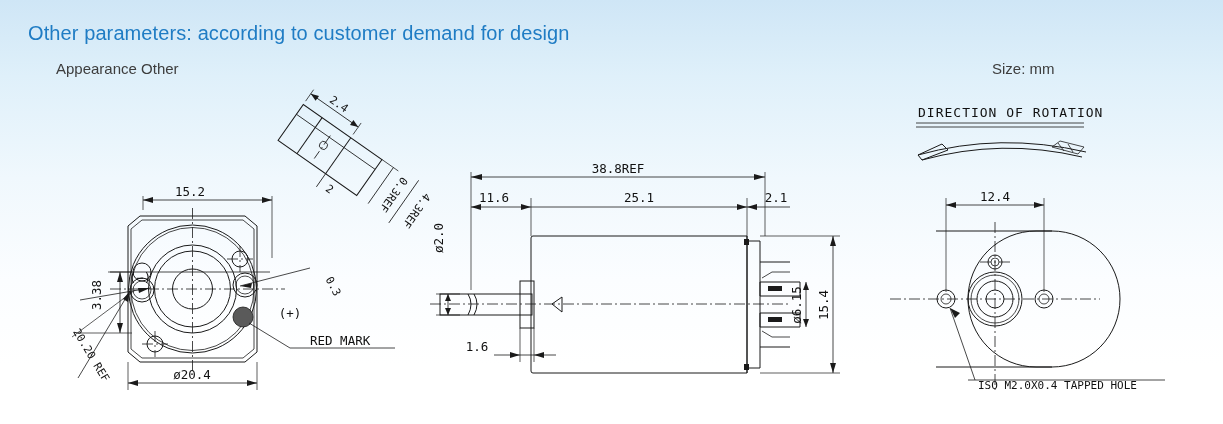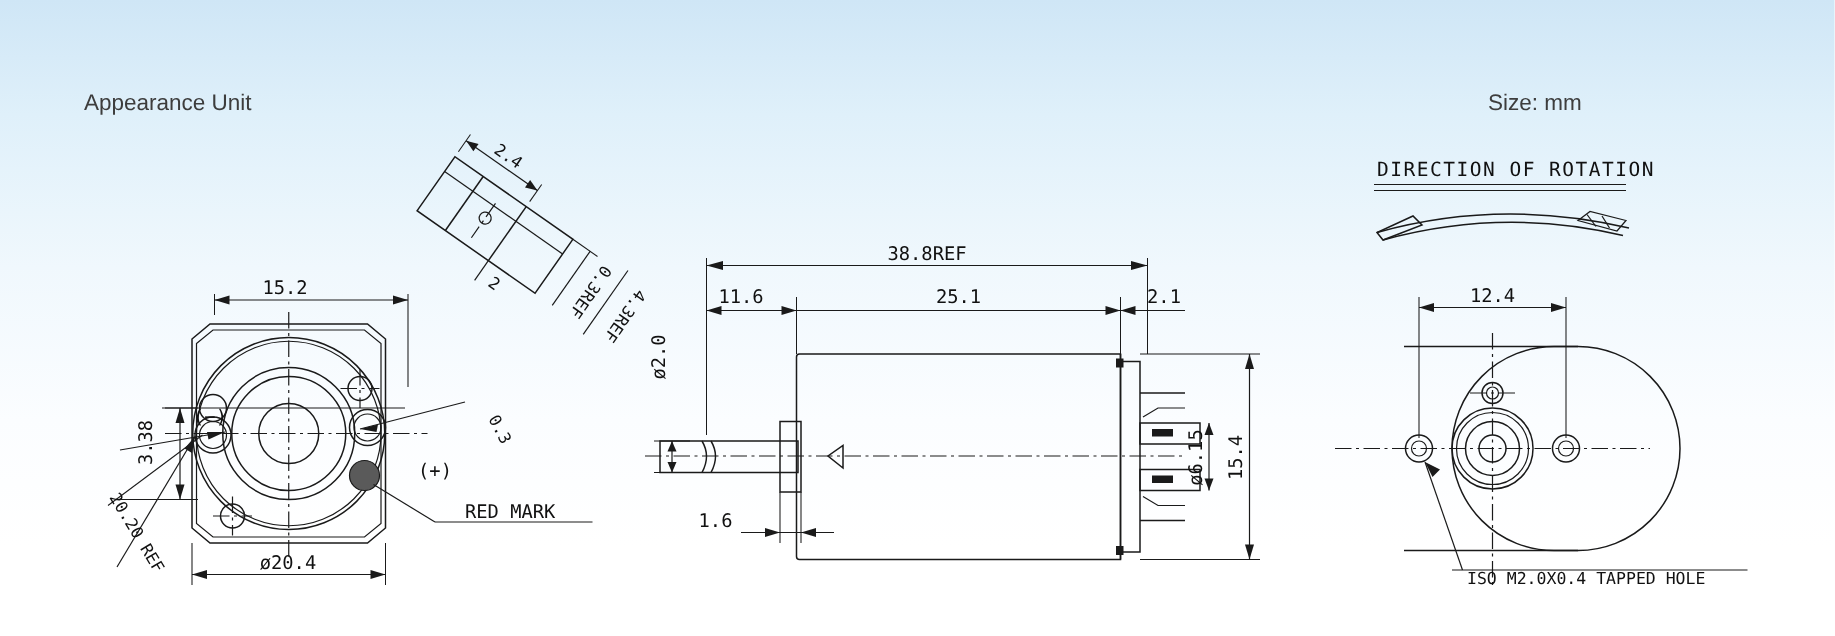--- a/index.html
+++ b/index.html
@@ -36,21 +36,22 @@
   .hatch{fill:#5a5a5a;stroke:#1a1a1a;stroke-width:0.8;}
   .txt{font-family:"DejaVu Sans Mono", monospace;font-size:12.5px;fill:#111;}
   .txt-s{font-family:"DejaVu Sans Mono", monospace;font-size:11px;fill:#111;}
   .txt-l{font-family:"DejaVu Sans Mono", monospace;font-size:13px;fill:#111;letter-spacing:1px;}
 </style>
 </head>
 <body>
 
 <div id="page">
 
-  <div class="subheading">Appearance Unit</div>
+  <div class="heading">Other parameters: according to customer demand for design</div>
+  <div class="subheading">Appearance Other</div>
   <div class="unit">Size: mm</div>
 
   <svg class="dwg" width="1223" height="424">
 
     <g>
 
       <path class="ln" d="M 128,226 L 140,216 L 245,216 L 257,226 L 257,352 L 245,362 L 140,362 L 128,352 Z"></path>
       <path class="ln-t" d="M 131,229 L 142,220 L 243,220 L 254,229 L 254,349 L 243,358 L 142,358 L 131,349 Z"></path>
 
       <circle class="ln" cx="192.5" cy="289" r="64"></circle>

